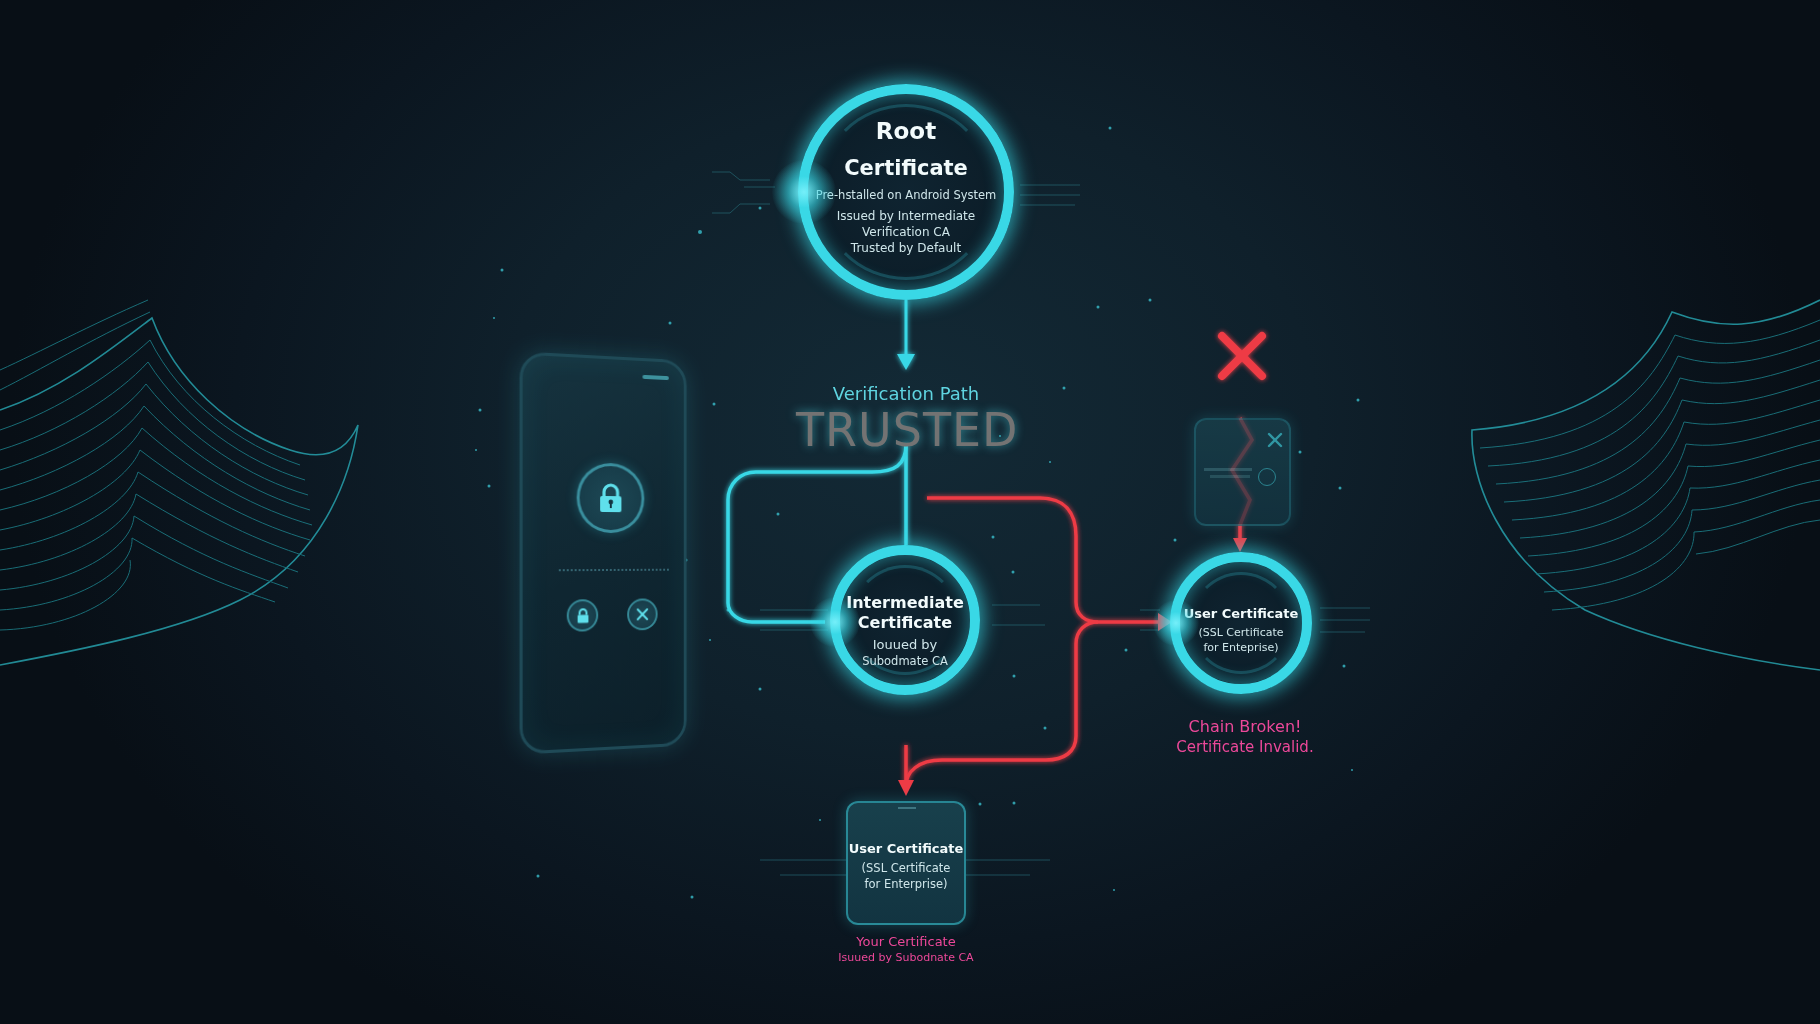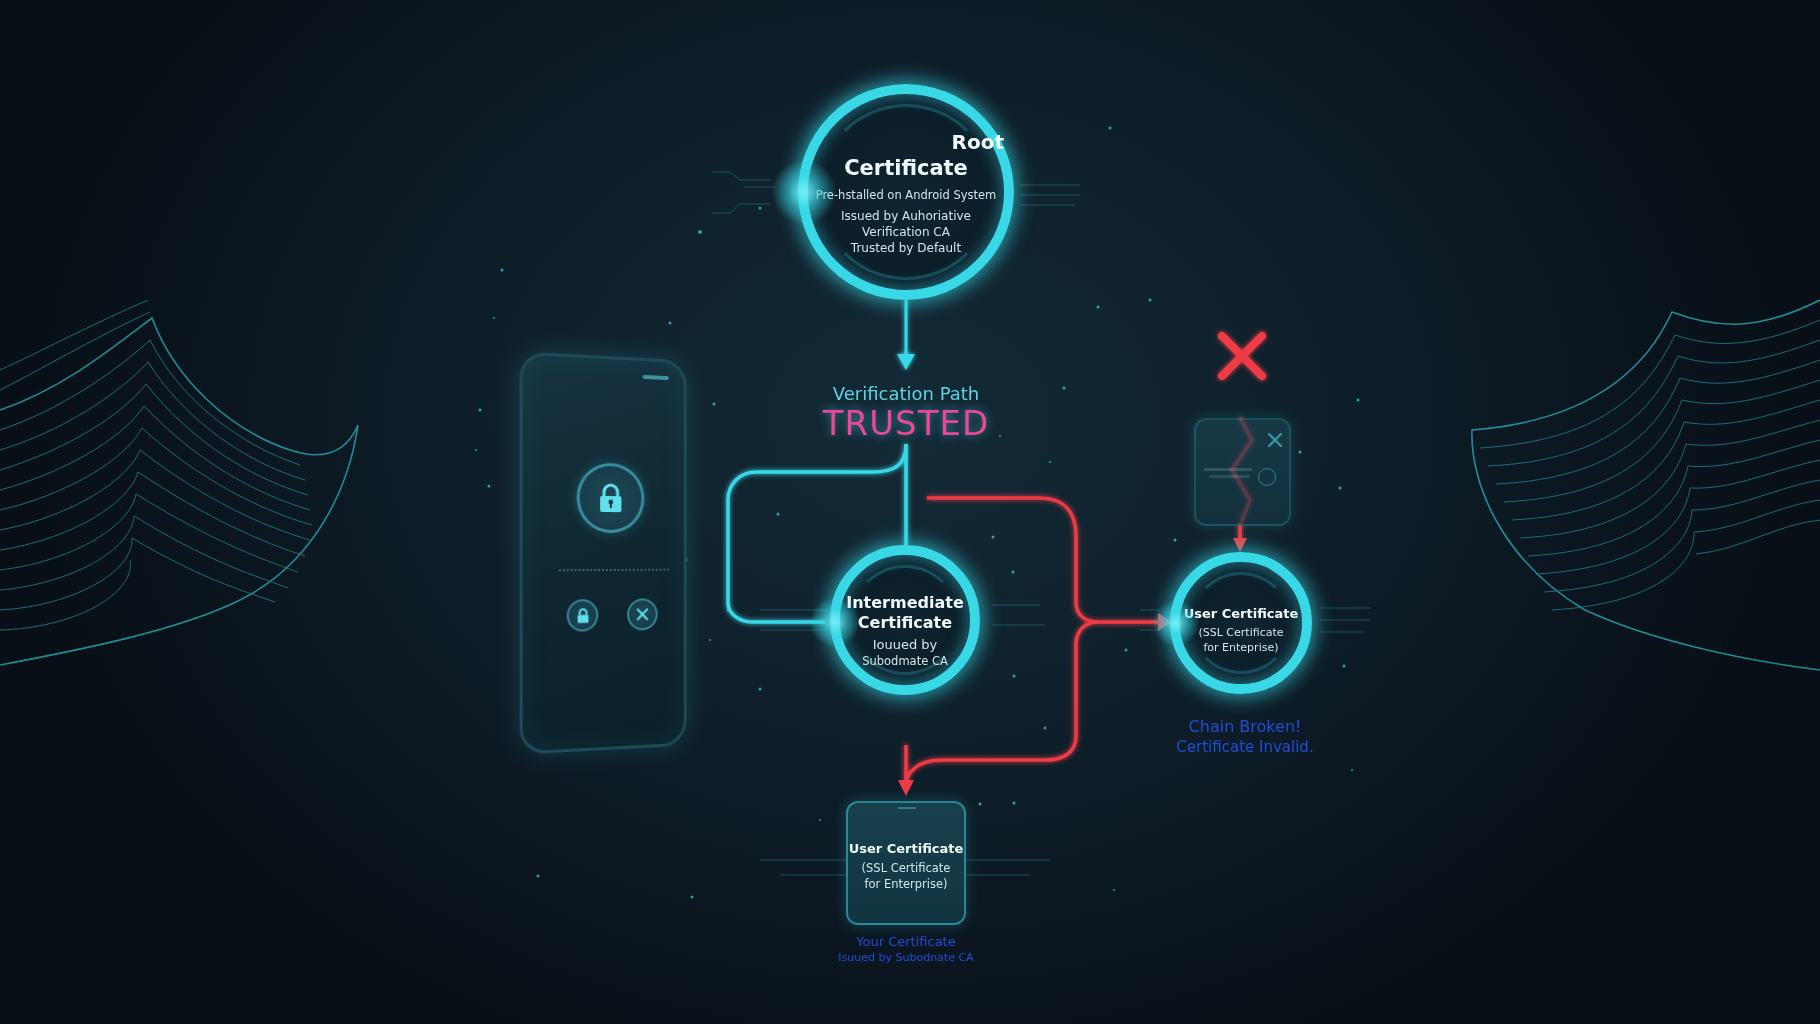--- a/index.html
+++ b/index.html
@@ -45,21 +45,21 @@
     background: linear-gradient(160deg, #16333f 0%, #0f2631 55%, #0c1f29 100%);
     box-shadow: 0 0 22px rgba(57,200,215,0.18), inset 0 0 30px rgba(57,216,230,0.08);
     transform: perspective(900px) rotateY(14deg);
   }
   .phone-btn {
     position:absolute; border-radius:50%; box-sizing:border-box;
     border:2px solid rgba(80,200,215,0.55);
     background: radial-gradient(circle, #1d4855 0%, #153845 100%);
     display:flex; align-items:center; justify-content:center;
   }
-  .caption { position:absolute; text-align:center; color:#1d4ed8; }
+  .caption { position:absolute; text-align:center; color:#ec4899; }
 </style>
 </head>
 <body>
 
 <svg class="layer" viewBox="0 0 1820 1024" width="1820" height="1024">
   <defs>
     <filter id="glow" x="-50%" y="-50%" width="200%" height="200%">
       <feGaussianBlur stdDeviation="3" result="b"></feGaussianBlur>
       <feMerge>
           <feMergeNode in="b"></feMergeNode>
@@ -201,31 +201,31 @@
   <polygon points="1158,613 1172,622 1158,631" fill="#ee3b45"></polygon>
 
   <g fill="none" stroke="#ee3b45" stroke-width="3.5" filter="url(#g2)">
     <path d="M1240,418 L1252,440 L1232,470 L1250,500 L1240,525 L1240,542"></path>
   </g>
   <polygon points="1233,538 1247,538 1240,552" fill="#ee3b45"></polygon>
 </svg>
 
 <div class="ring" style="left:798px; top:84px; width:216px; height:216px;">
   <div class="inner-arc"></div>
-  <div class="ring-text title-bold" style="top:36px; font-size:20px;text-align:right;">Root</div>
+  <div class="ring-text title-bold" style="top:24px; font-size:23px;">Root</div>
   <div class="ring-text title-bold" style="top:62px; font-size:21px;">Certificate</div>
   <div class="ring-text sub" style="top:94px; font-size:11.5px; left:-6px; right:-6px;">Pre-hstalled on Android System</div>
-  <div class="ring-text sub" style="top:115px; font-size:12px;">Issued by Auhoriative</div>
+  <div class="ring-text sub" style="top:115px; font-size:12px;">Issued by Intermediate</div>
   <div class="ring-text sub" style="top:131px; font-size:12px;">Verification CA</div>
   <div class="ring-text sub" style="top:147px; font-size:12px;">Trusted by Default</div>
 </div>
 <div class="node-dot" style="left:772px; top:160px; width:64px; height:64px;"></div>
 
 <div class="abs center-text" style="left:806px; top:383px; width:200px; font-size:18px; color:#5fd4e0;">Verification Path</div>
-<div class="abs center-text" style="left:796px; top:403px; width:220px; font-size:34px; color:#ec4899; letter-spacing:1px; text-shadow:0 0 10px rgba(79,220,234,0.6);">TRUSTED</div>
+<div class="abs center-text" style="left:796px; top:403px; width:220px; font-size:46px; color:#737373; letter-spacing:1px; text-shadow:0 0 10px rgba(79,220,234,0.6);">TRUSTED</div>
 
 <div class="ring" style="left:830px; top:545px; width:150px; height:150px;">
   <div class="inner-arc"></div>
   <div class="ring-text title-bold" style="top:38px; font-size:16px;">Intermediate</div>
   <div class="ring-text title-bold" style="top:58px; font-size:16px;">Certificate</div>
   <div class="ring-text sub" style="top:82px; font-size:13px;">Iouued by</div>
   <div class="ring-text sub" style="top:99px; font-size:11.5px;">Subodmate CA</div>
 </div>
 <div class="node-dot" style="left:810px; top:597px; width:50px; height:50px;"></div>
 

